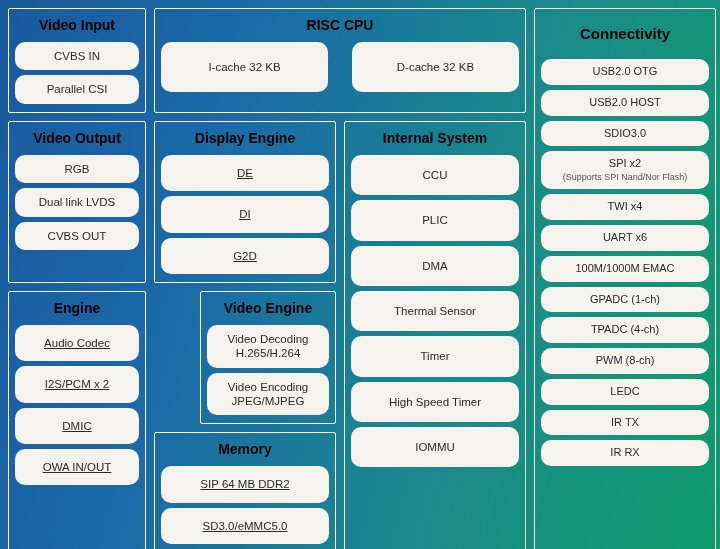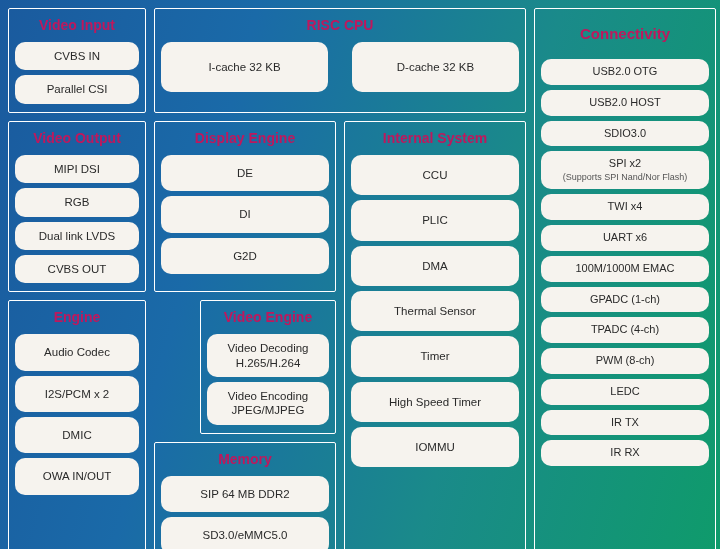--- a/index.html
+++ b/index.html
@@ -17,36 +17,36 @@
   }
   .block {
     border: 1px solid #fff;
     border-radius: 2px;
     padding: 6px 6px 8px 6px;
     display: flex;
     flex-direction: column;
     gap: 5px;
   }
   .block-title {
-    color: #be185d;
+    color: #000000;
     font-weight: 600;
     font-size: 14px;
     text-align: center;
     padding: 2px 0 4px 0;
   }
   .item {
     background: #f6f3ee;
     color: #2a2a2a;
     font-size: 11.5px;
     text-align: center;
     border-radius: 10px;
     padding: 7px 4px;
     line-height: 1.25;
   }
-  .item.tall { padding: 11px 0; }
+  .item.tall { padding: 11px 0; text-decoration: underline; }
   .item .sub { font-size: 9px; color: #555; display:block; margin-top:1px;}
   
   .video-input    { grid-column: 1; grid-row: 1; }
   .risc-cpu       { grid-column: 2 / span 2; grid-row: 1; }
   .video-output   { grid-column: 1; grid-row: 2; }
   .display-engine { grid-column: 2; grid-row: 2; }
   .internal-system{ grid-column: 3; grid-row: 2 / span 3; }
   .audio          { grid-column: 1; grid-row: 3 / span 2; }
   .video-engine   { grid-column: 2; grid-row: 3; margin-left: 46px; }
   .memory         { grid-column: 2; grid-row: 4; }
@@ -71,21 +71,20 @@
   <div class="block risc-cpu">
     <div class="block-title">RISC CPU</div>
     <div class="row">
       <div class="item">I-cache 32 KB</div>
       <div class="item">D-cache 32 KB</div>
     </div>
   </div>
 
   <div class="block video-output">
     <div class="block-title">Video Output</div>
-    <div class="item">MIPI DSI</div>
     <div class="item">RGB</div>
     <div class="item">Dual link LVDS</div>
     <div class="item">CVBS OUT</div>
   </div>
 
   <div class="block display-engine">
     <div class="block-title">Display Engine</div>
     <div class="item tall">DE</div>
     <div class="item tall">DI</div>
     <div class="item tall">G2D</div>

